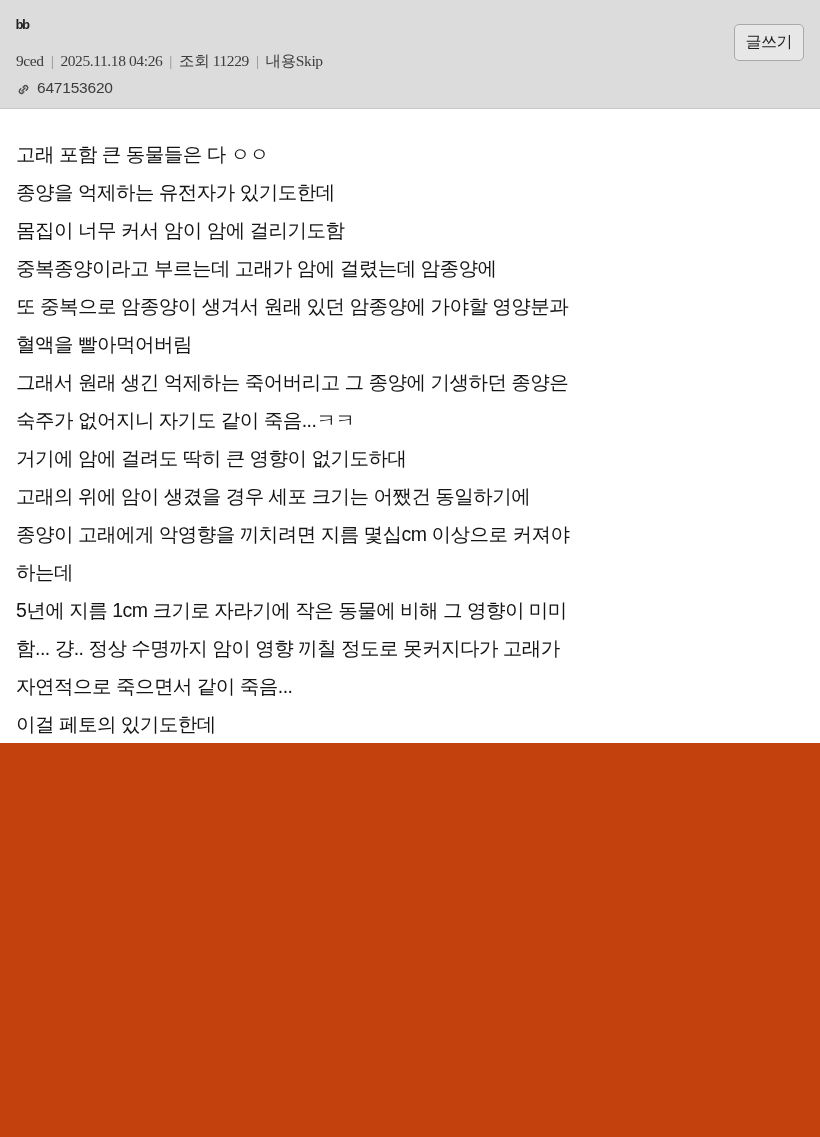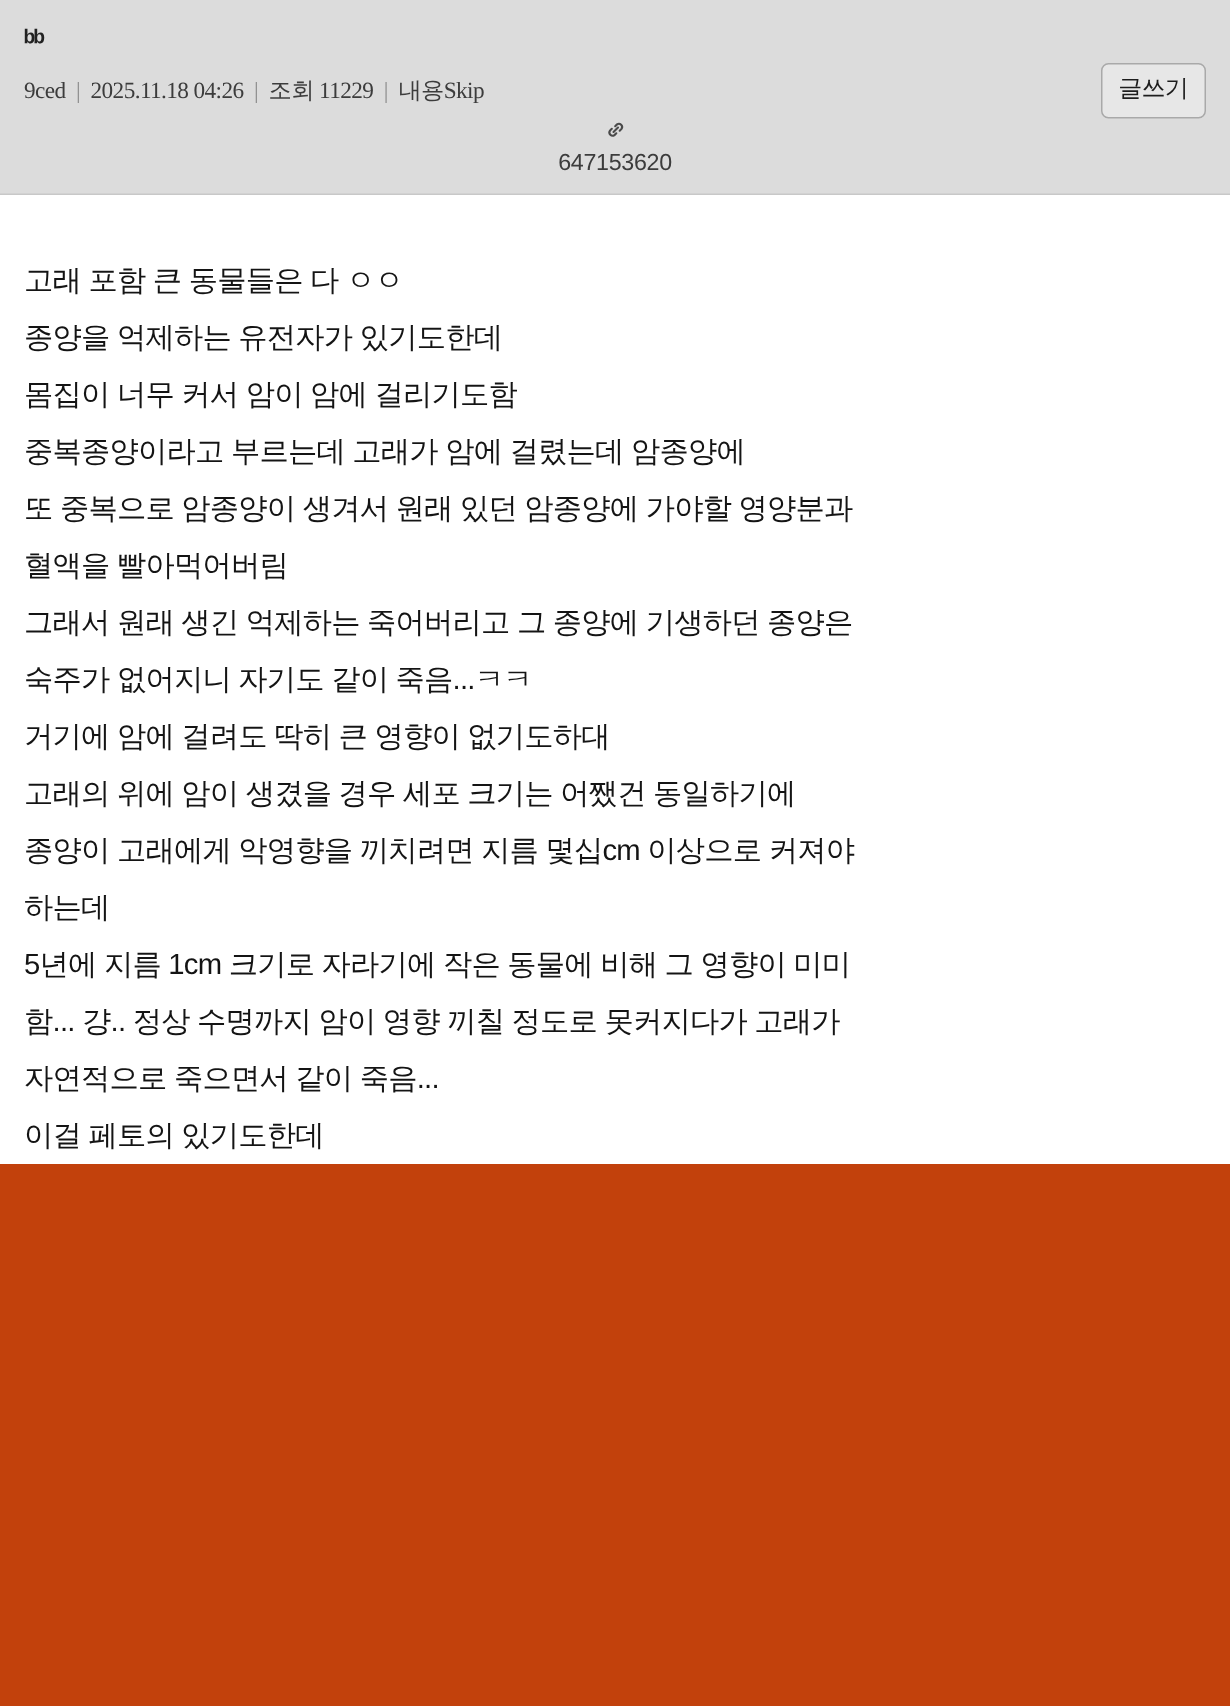--- a/index.html
+++ b/index.html
@@ -68,51 +68,50 @@
   }
   .id-row {
     margin-top: 7px;
     font-size: 15.5px;
     line-height: 20px;
     color: #3c3c3c;
     display: flex;
     align-items: center;
     gap: 6px;
     letter-spacing: -0.2px;
-    flex-direction: column;
   }
   .link-icon {
     display: inline-block;
     width: 15px;
     height: 15px;
     position: relative;
     top: 1px;
     color: #4a4a4a;
   }
   .link-icon svg { display: block; }
 
   .write-button {
     position: absolute;
     right: 16px;
-    top: 42px;
+    top: 24px;
     background: #e7e7e7;
     border: 1px solid #a9a9a9;
     border-radius: 5px;
     font-size: 16px;
     line-height: 1;
     padding: 9px 11px 10px 11px;
     color: #1d1d1d;
     font-family: "Liberation Sans", sans-serif;
     letter-spacing: -0.5px;
     cursor: pointer;
   }
 
   
   .body {
-    padding: 38px 16px 0 16px;
+    padding: 26px 16px 0 16px;
     background: #ffffff;
   }
   .para {
     font-size: 19.5px;
     line-height: 38px;
     color: #141414;
     letter-spacing: -0.5px;
     white-space: pre-wrap;
     word-break: break-word;
     margin: 0;

